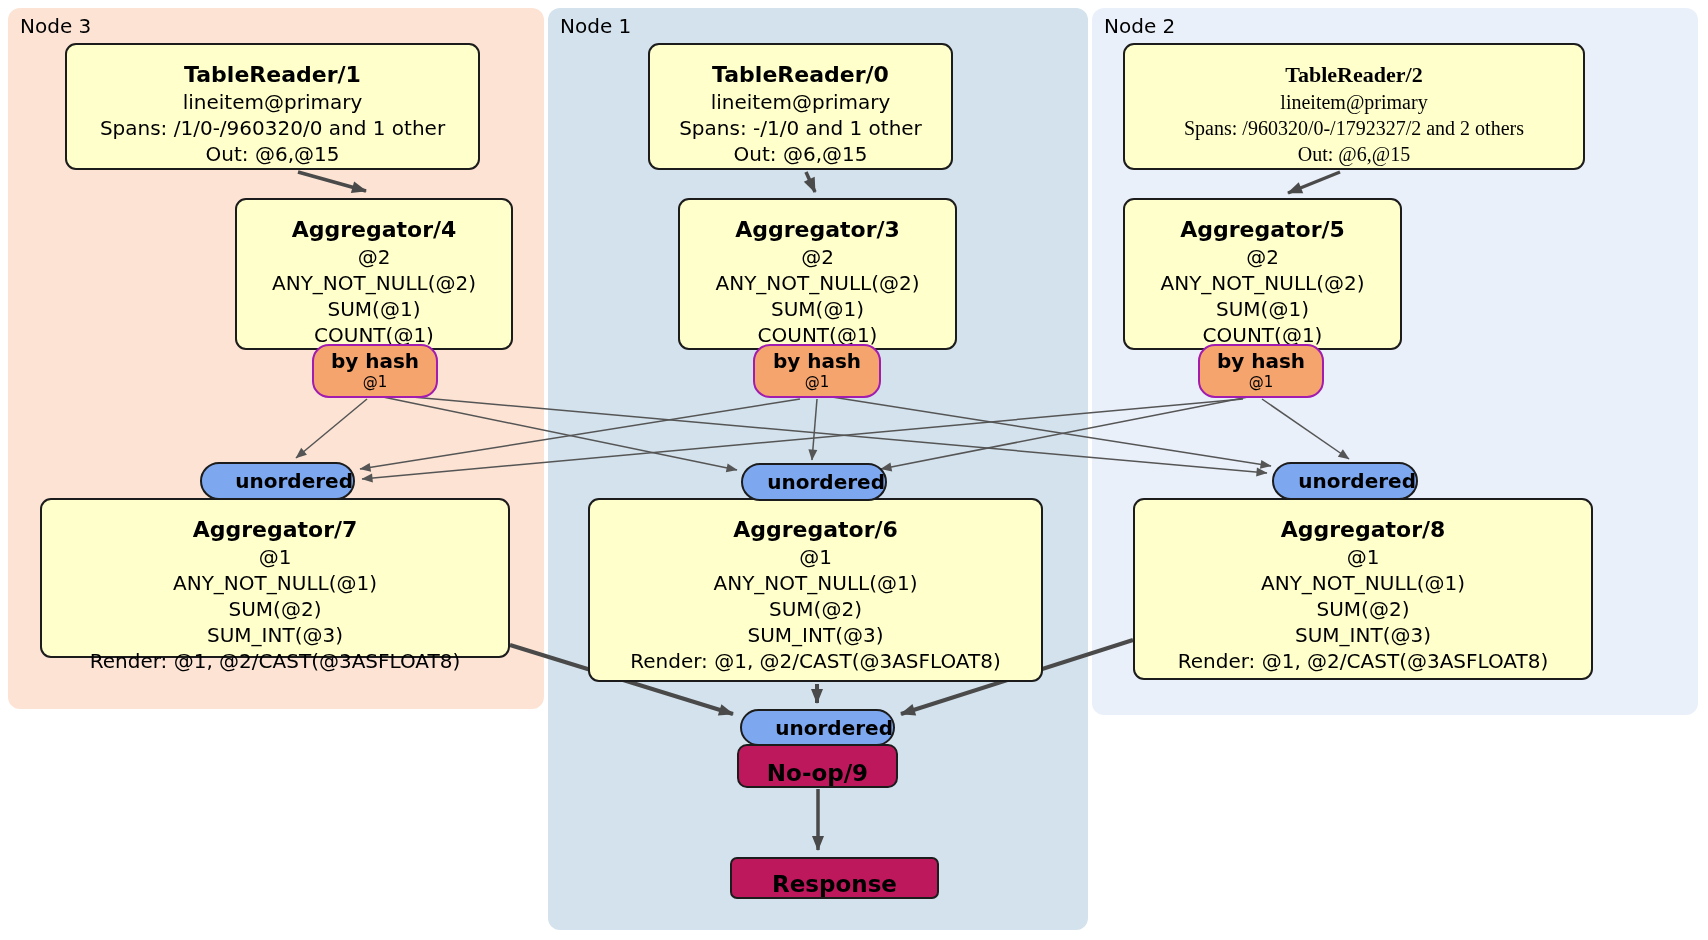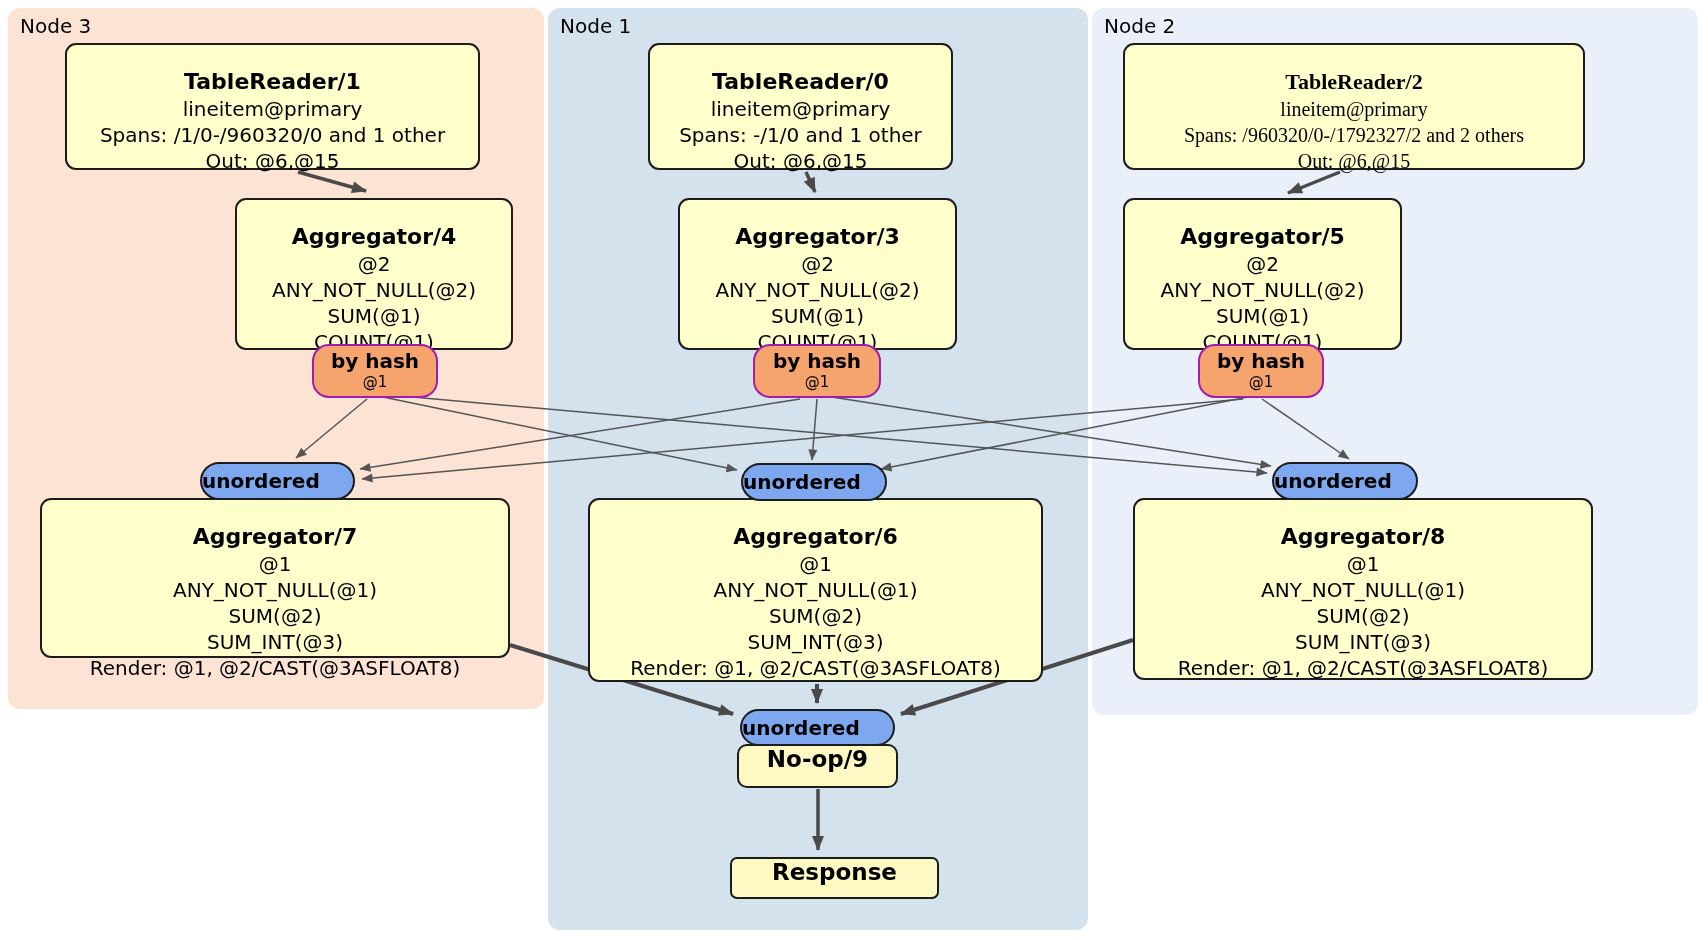--- a/index.html
+++ b/index.html
@@ -12,59 +12,59 @@
   .panel-node3 { left:8px;  top:8px;  width:536px; height:701px; background:#fce3d4; }
   .panel-node1 { left:548px; top:8px; width:540px; height:922px; background:#d3e2ec; }
   .panel-node2 { left:1092px; top:8px; width:606px; height:707px; background:#eaf0fa; }
   .panel-label { position:absolute; top:6px; left:12px; font-size:20px; }
 
   .edges { position:absolute; left:0; top:0; width:1708px; height:940px; z-index:1; }
 
   .pbox {
     position:absolute; z-index:2; box-sizing:border-box;
     background:#ffffcc; border:2px solid #1c1c1c; border-radius:11px;
-    text-align:center; padding-top:23px; white-space:nowrap;
+    text-align:center; padding-top:16px; white-space:nowrap;
   }
   .pbox .title { font-weight:bold; font-size:22px; line-height:28px; }
   .pbox .line  { font-size:20px; line-height:26px; }
 
   .box-tr1  { left:65px;   top:43px;  width:415px; height:127px; }
   .box-tr0  { left:648px;  top:43px;  width:305px; height:127px; }
   .box-tr2  { left:1123px; top:43px;  width:462px; height:127px;font-family:Liberation Serif, serif; }
   .box-agg4 { left:235px;  top:198px; width:278px; height:152px; }
   .box-agg3 { left:678px;  top:198px; width:279px; height:152px; }
   .box-agg5 { left:1123px; top:198px; width:279px; height:152px; }
   .box-agg7 { left:40px;   top:498px; width:470px; height:160px; }
   .box-agg6 { left:588px;  top:498px; width:455px; height:184px; }
   .box-agg8 { left:1133px; top:498px; width:460px; height:182px; }
 
   .minibox {
     position:absolute; z-index:2; box-sizing:border-box;
-    background:#fef9c3; border:2px solid #1c1c1c; border-radius:10px;
-    display:flex; align-items:flex-start; justify-content:center;
+    background:#be185d; border:2px solid #1c1c1c; border-radius:10px;
+    display:flex; align-items:flex-end; justify-content:center;
     font-weight:bold; font-size:23px; white-space:nowrap;
   }
   .box-noop     { left:737px; top:744px; width:161px; height:44px; }
   .box-response { left:730px; top:857px; width:209px; height:42px;border-radius:7px; }
 
   .router {
     position:absolute; z-index:3; box-sizing:border-box;
     background:#f5a46e; border:2px solid #a21caf; border-radius:17px;
     text-align:center; white-space:nowrap;
   }
   .router-4 { left:312px; top:344px; width:126px; height:54px; }
   .router-3 { left:753px; top:344px; width:128px; height:54px; }
   .router-5 { left:1198px; top:344px; width:126px; height:54px; }
   .router .rlabel { font-weight:bold; font-size:20px; line-height:24px; margin-top:3px; }
   .router .rsub   { font-size:15px; line-height:19px; }
 
   .sync {
     position:absolute; z-index:3; box-sizing:border-box;
     background:#7da8f0; border:2px solid #1c1c1c; border-radius:20px;
-    display:flex; align-items:center; justify-content:flex-start;
+    display:flex; align-items:center; justify-content:flex-end;
     font-weight:bold; font-size:20px; white-space:nowrap;
   }
   .sync-7     { left:200px;  top:462px; width:155px; height:38px; }
   .sync-6     { left:741px;  top:463px; width:146px; height:38px; }
   .sync-8     { left:1272px; top:462px; width:146px; height:38px; }
   .sync-final { left:740px;  top:709px; width:155px; height:37px; }
 </style>
 </head>
 <body>
 

